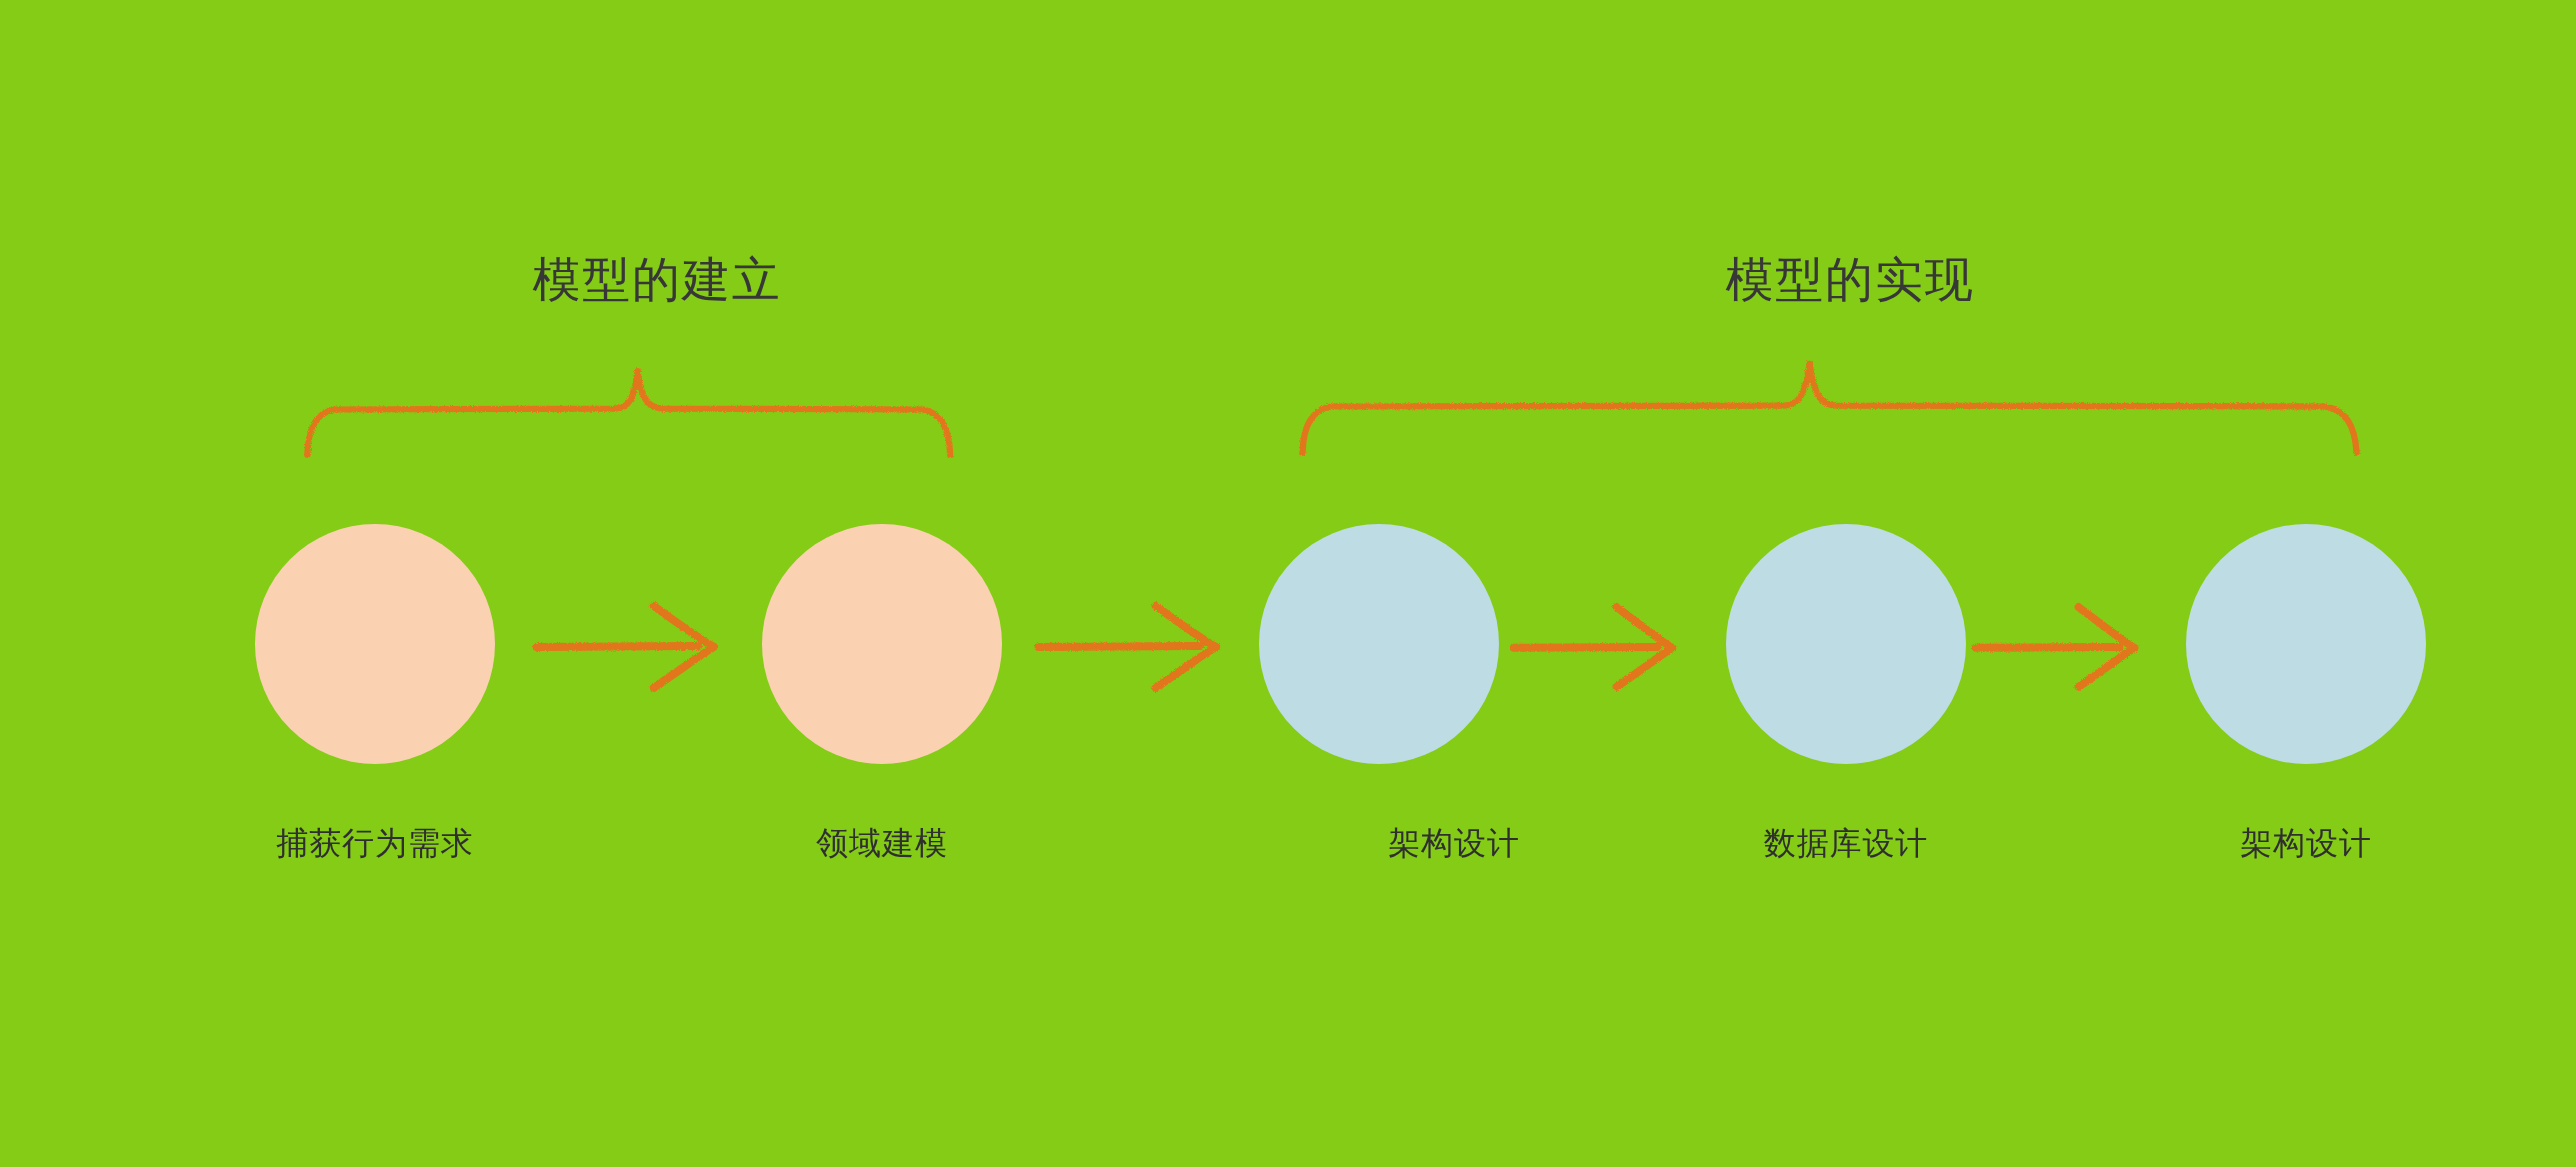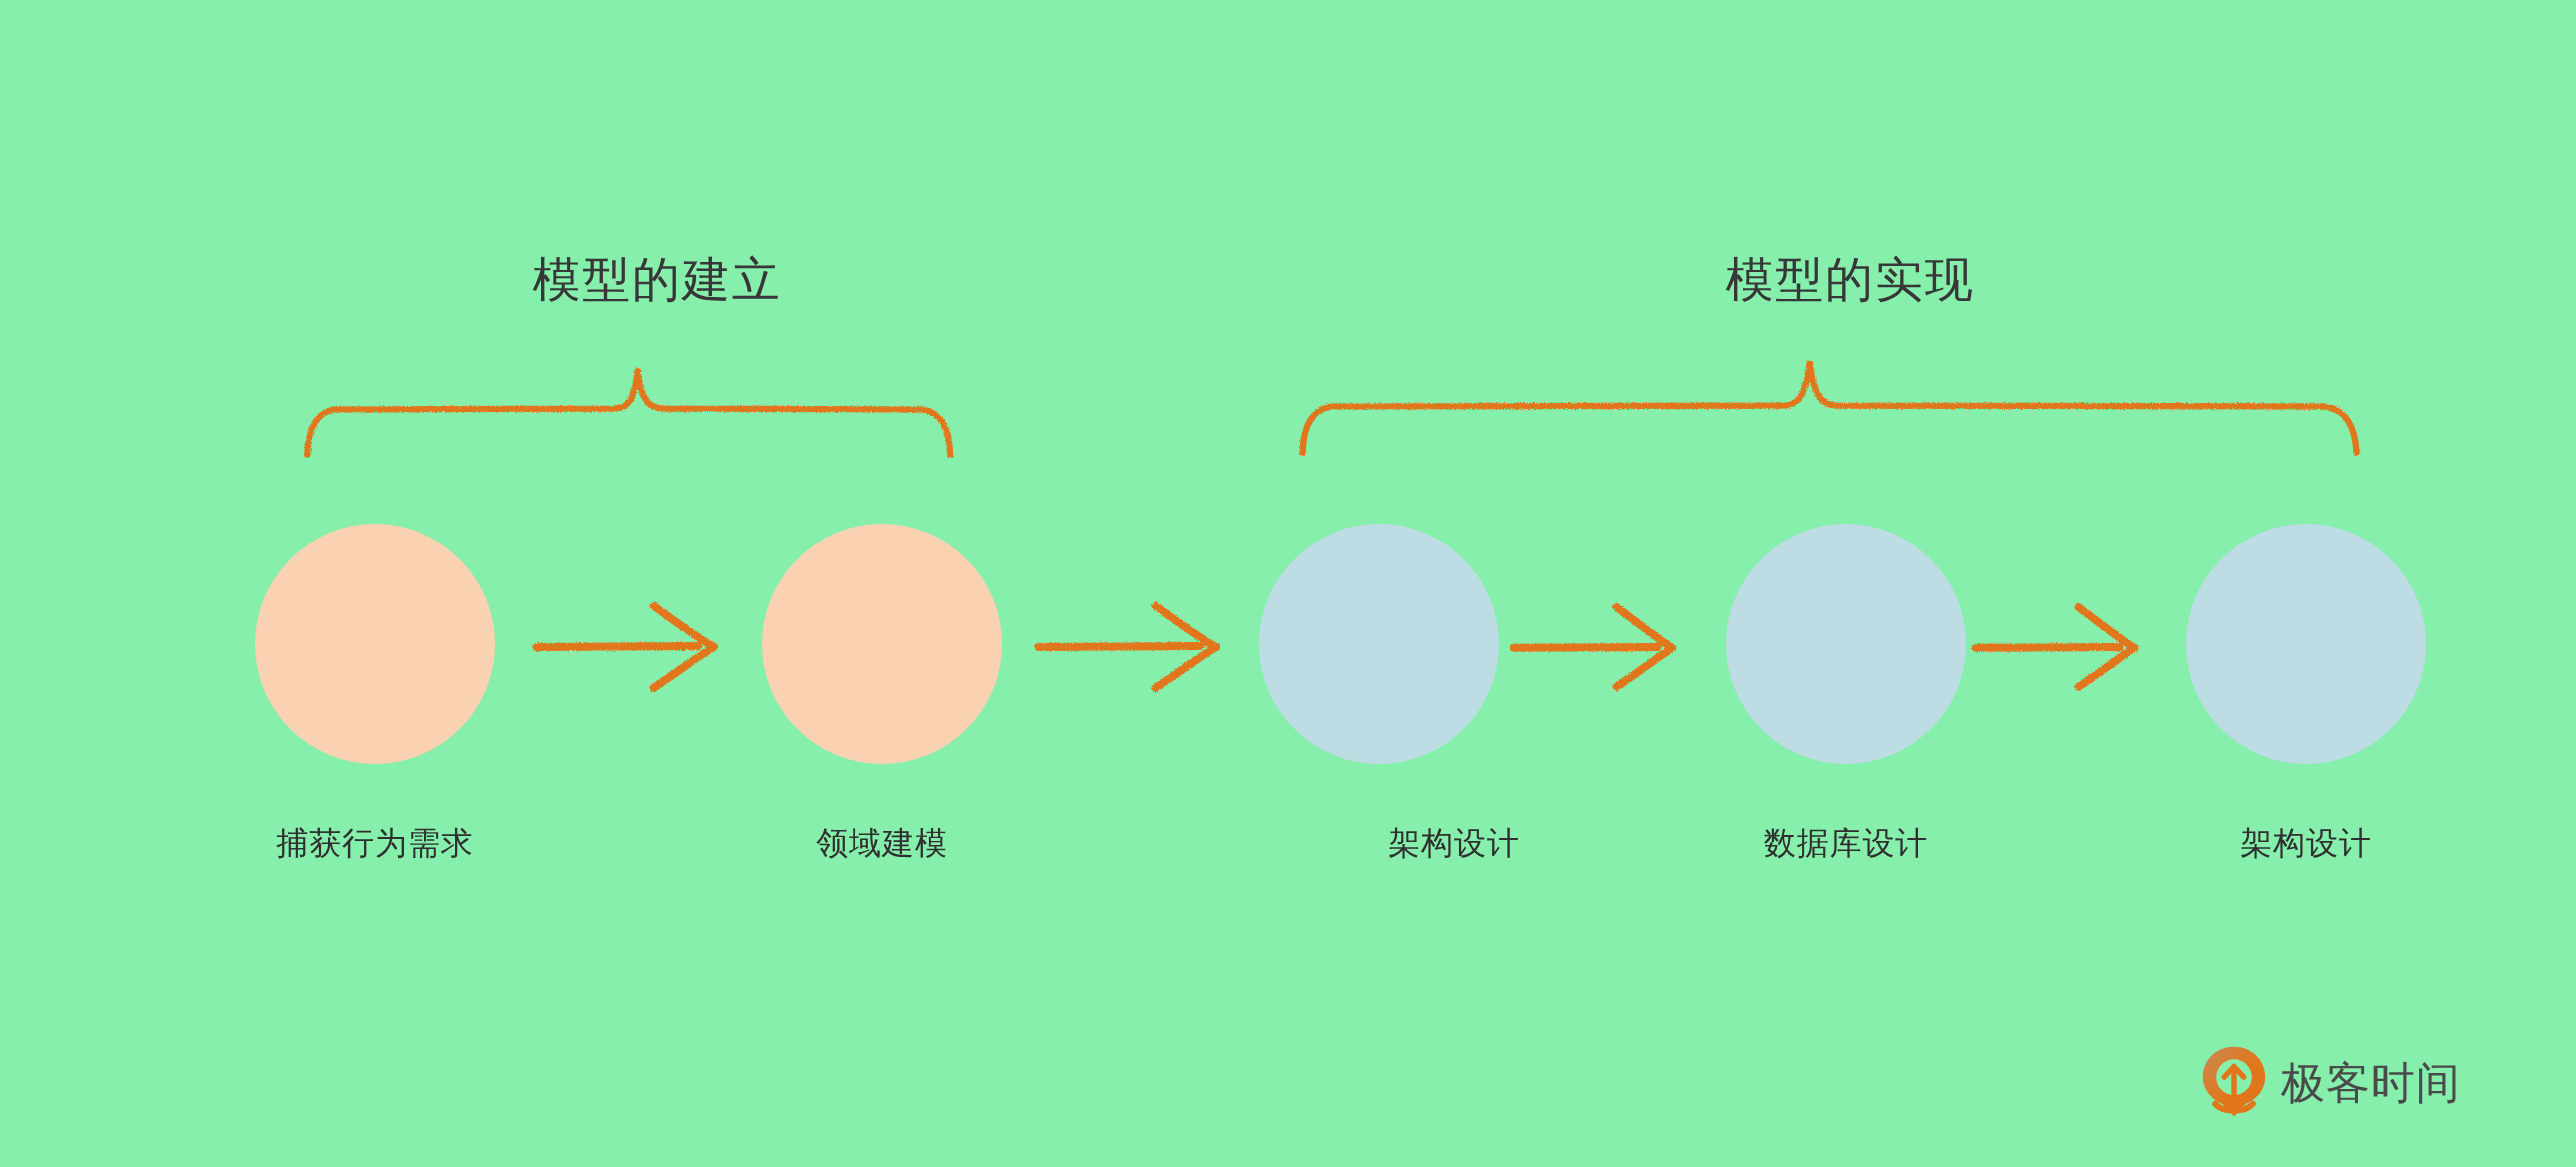--- a/index.html
+++ b/index.html
@@ -8,21 +8,21 @@
     padding: 0;
     background: #ffffff;
   }
   body {
     font-family: "Liberation Sans", "DejaVu Sans", sans-serif;
   }
   #stage {
     position: relative;
     width: 2576px;
     height: 1167px;
-    background: #86efac;
+    background: #84cc16;
     overflow: hidden;
   }
 
   
   .group-title {
     position: absolute;
     font-size: 48px;
     line-height: 1;
     color: #373737;
     letter-spacing: 1.8px;
@@ -181,34 +181,15 @@
         <feTurbulence type="fractalNoise" baseFrequency="0.88" numOctaves="3" seed="31" result="nd"></feTurbulence>
         <feDisplacementMap in="SourceGraphic" in2="nd" scale="3.5" xChannelSelector="R" yChannelSelector="G"></feDisplacementMap>
       </filter>
     </defs>
     <g filter="url(#ar4)" fill="none" stroke="#E2761B" stroke-width="9" stroke-linecap="round" stroke-linejoin="round">
       <path d="M 4,54 L 166,53"></path>
       <path d="M 120,8 C 152,32 172,48 183,54 C 170,62 148,79 120,98"></path>
     </g>
   </svg>
 
-  <div id="logo">
-    <svg id="logo-mark" width="66" height="75" viewBox="0 0 74 84">
-      <defs>
-        <linearGradient id="gtg" x1="0" y1="0" x2="1" y2="1">
-          <stop offset="0%" stop-color="#C98A54"></stop>
-          <stop offset="55%" stop-color="#E2761B"></stop>
-          <stop offset="100%" stop-color="#E2761B"></stop>
-        </linearGradient>
-      </defs>
-
-      <path d="M37,2 C17,2 2,17 2,36 C2,50 12,61 24,66 L37,80 L50,66 C62,61 72,50 72,36 C72,17 57,2 37,2 Z
-               M37,16 C48,16 57,25 57,36 C57,47 48,56 37,56 C26,56 17,47 17,36 C17,25 26,16 37,16 Z" fill="url(#gtg)"></path>
-
-      <path d="M37,24 L37,58 M37,24 L26,36 M37,24 L48,36" stroke="#E2761B" stroke-width="6" fill="none" stroke-linecap="round" stroke-linejoin="round"></path>
-
-      <path d="M16,66 C24,76 50,76 58,66" stroke="#E2761B" stroke-width="7" fill="none" stroke-linecap="round"></path>
-    </svg>
-    <div id="logo-text">极客时间</div>
-  </div>
 
 </div>
 
 
 </body></html>

